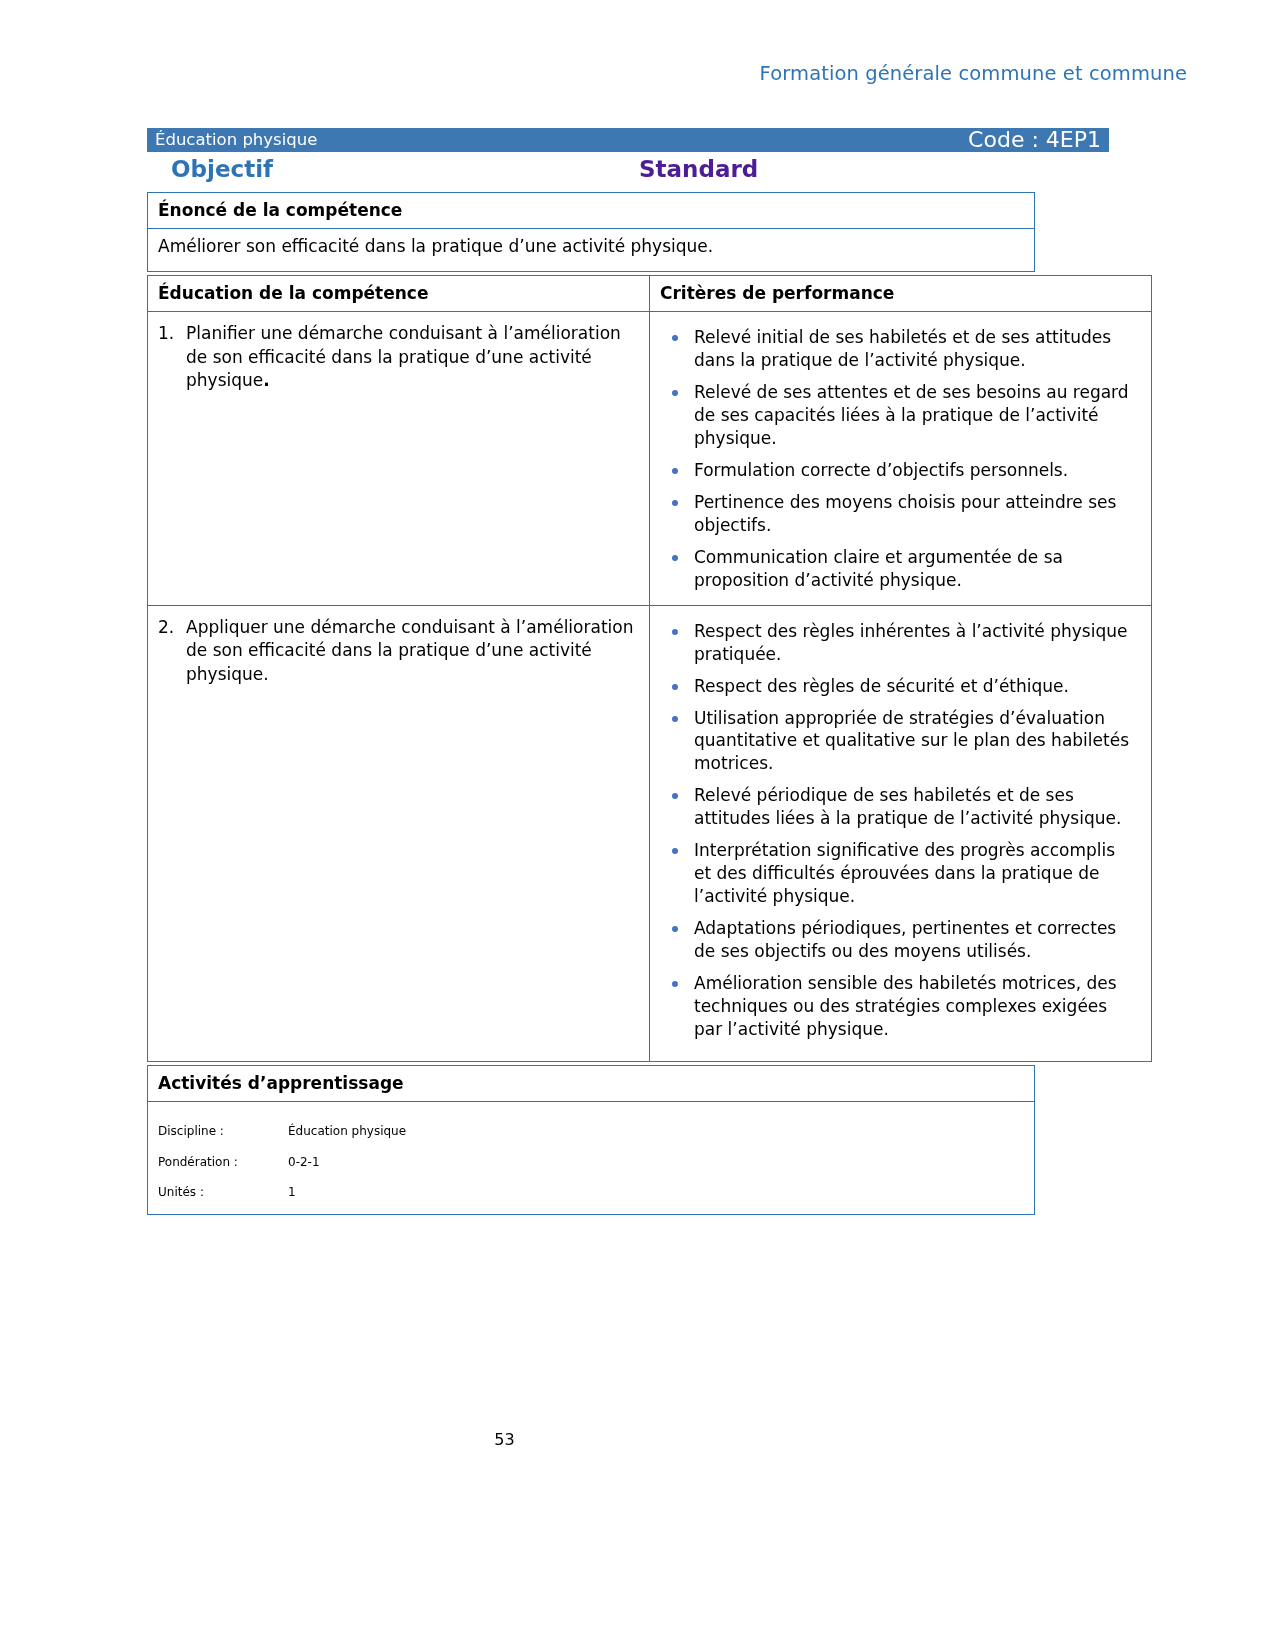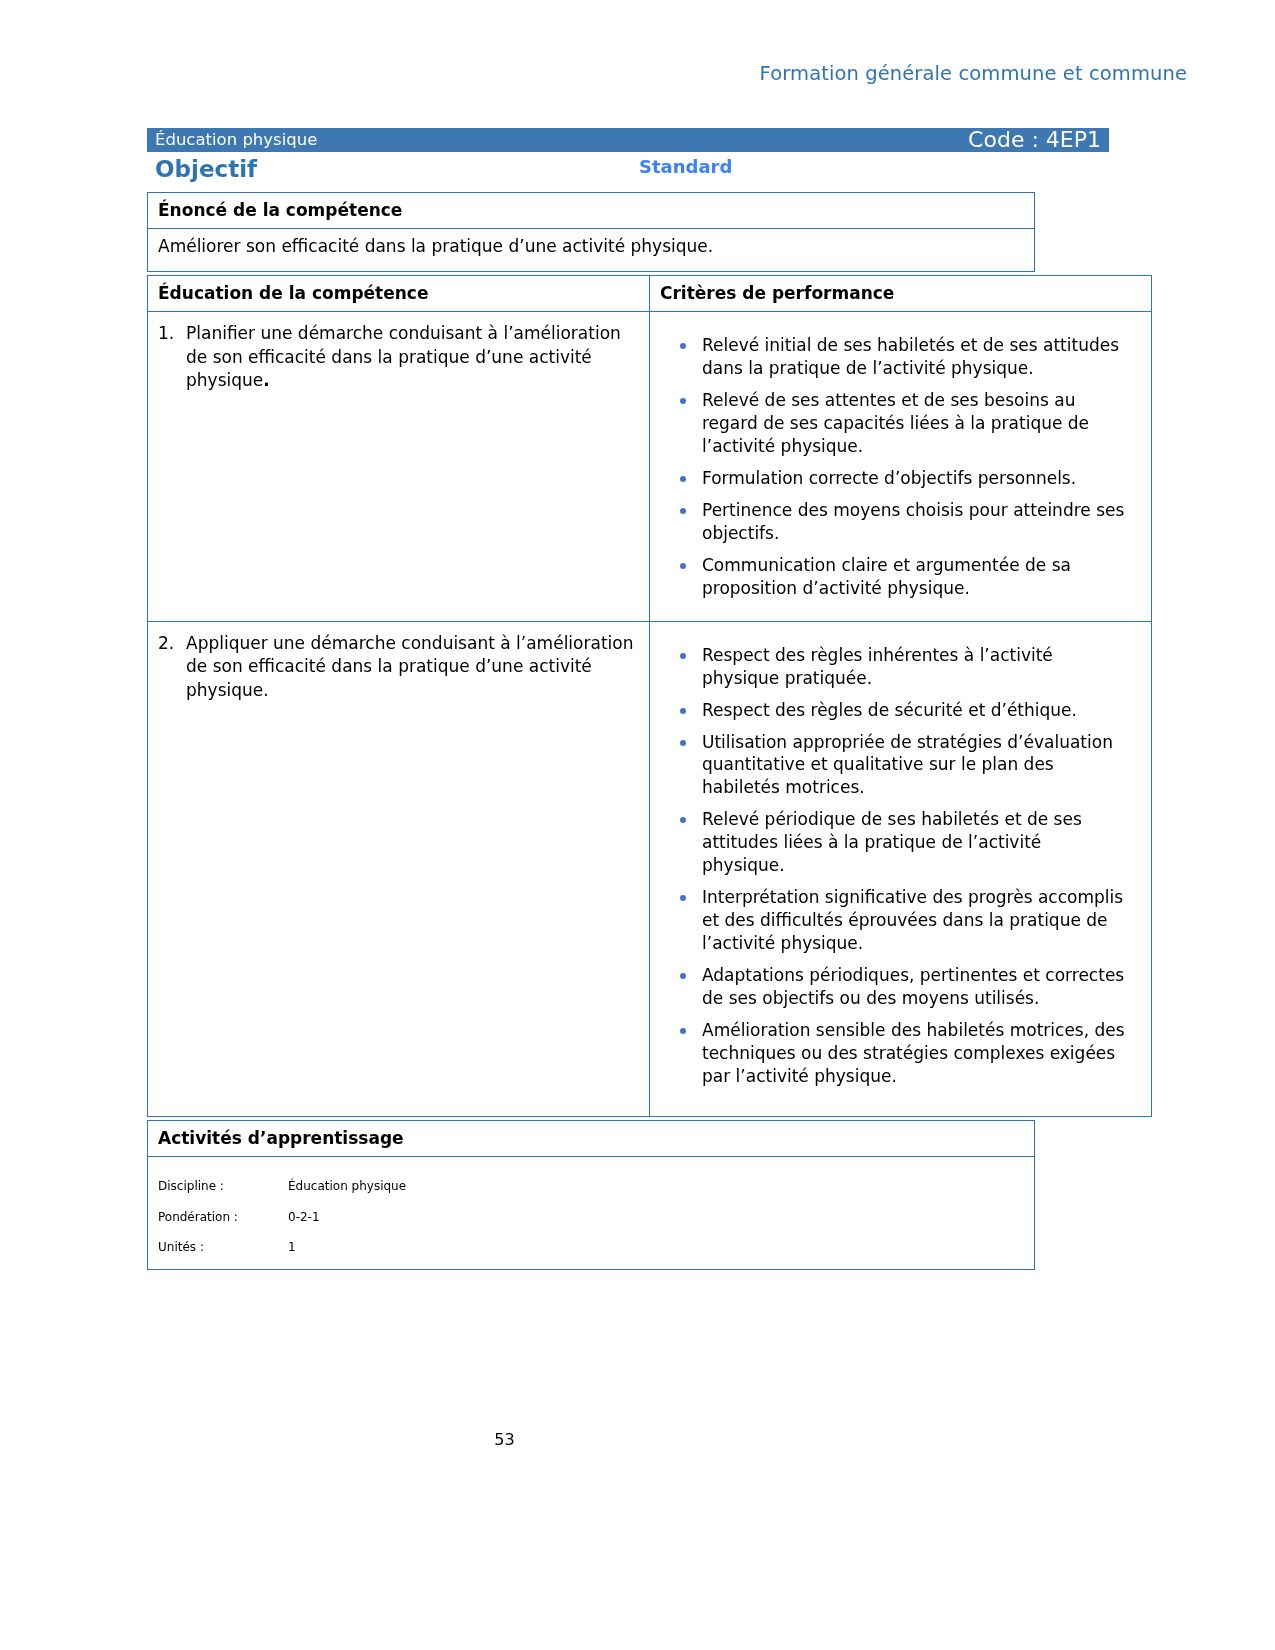--- a/index.html
+++ b/index.html
@@ -54,35 +54,35 @@
     font-size: 22px;
   }
   
   .obj-std {
     position: relative;
     height: 36px;
     margin-top: 4px;
   }
   .obj-std .objectif {
     position: absolute;
-    left: 8px;
+    left: 24px;
     top: 0;
     font-size: 23px;
     font-weight: bold;
     color: #2E74B5;
     font-family: "DejaVu Sans", sans-serif;
     text-align: center;
   }
   .obj-std .standard {
     position: absolute;
     left: 492px;
     top: 0;
-    font-size: 18px;
+    font-size: 23px;
     font-weight: bold;
-    color: #3b82f6;
+    color: #4c1d95;
     font-family: "DejaVu Sans", sans-serif;
   }
   
   .tbl {
     border: 1.6px solid #2E74B5;
     border-collapse: collapse;
     width: 888px;
     table-layout: fixed;
   }
   .tbl + .tbl { margin-top: 3px; }
@@ -107,21 +107,21 @@
   .num-item {
     display: flex;
     gap: 8px;
   }
   .num-item .num { width: 20px; flex: 0 0 20px; }
   .num-item .txt { flex: 1 1 auto; }
 
   
   ul.crit {
     list-style: none;
-    margin: 12px;
+    margin: 4px;
     padding: 0;
   }
   ul.crit li {
     position: relative;
     padding-left: 30px;
     margin-bottom: 9px;
     font-size: 17px;
     line-height: 1.35;
   }
   ul.crit li:last-child { margin-bottom: 0; }

